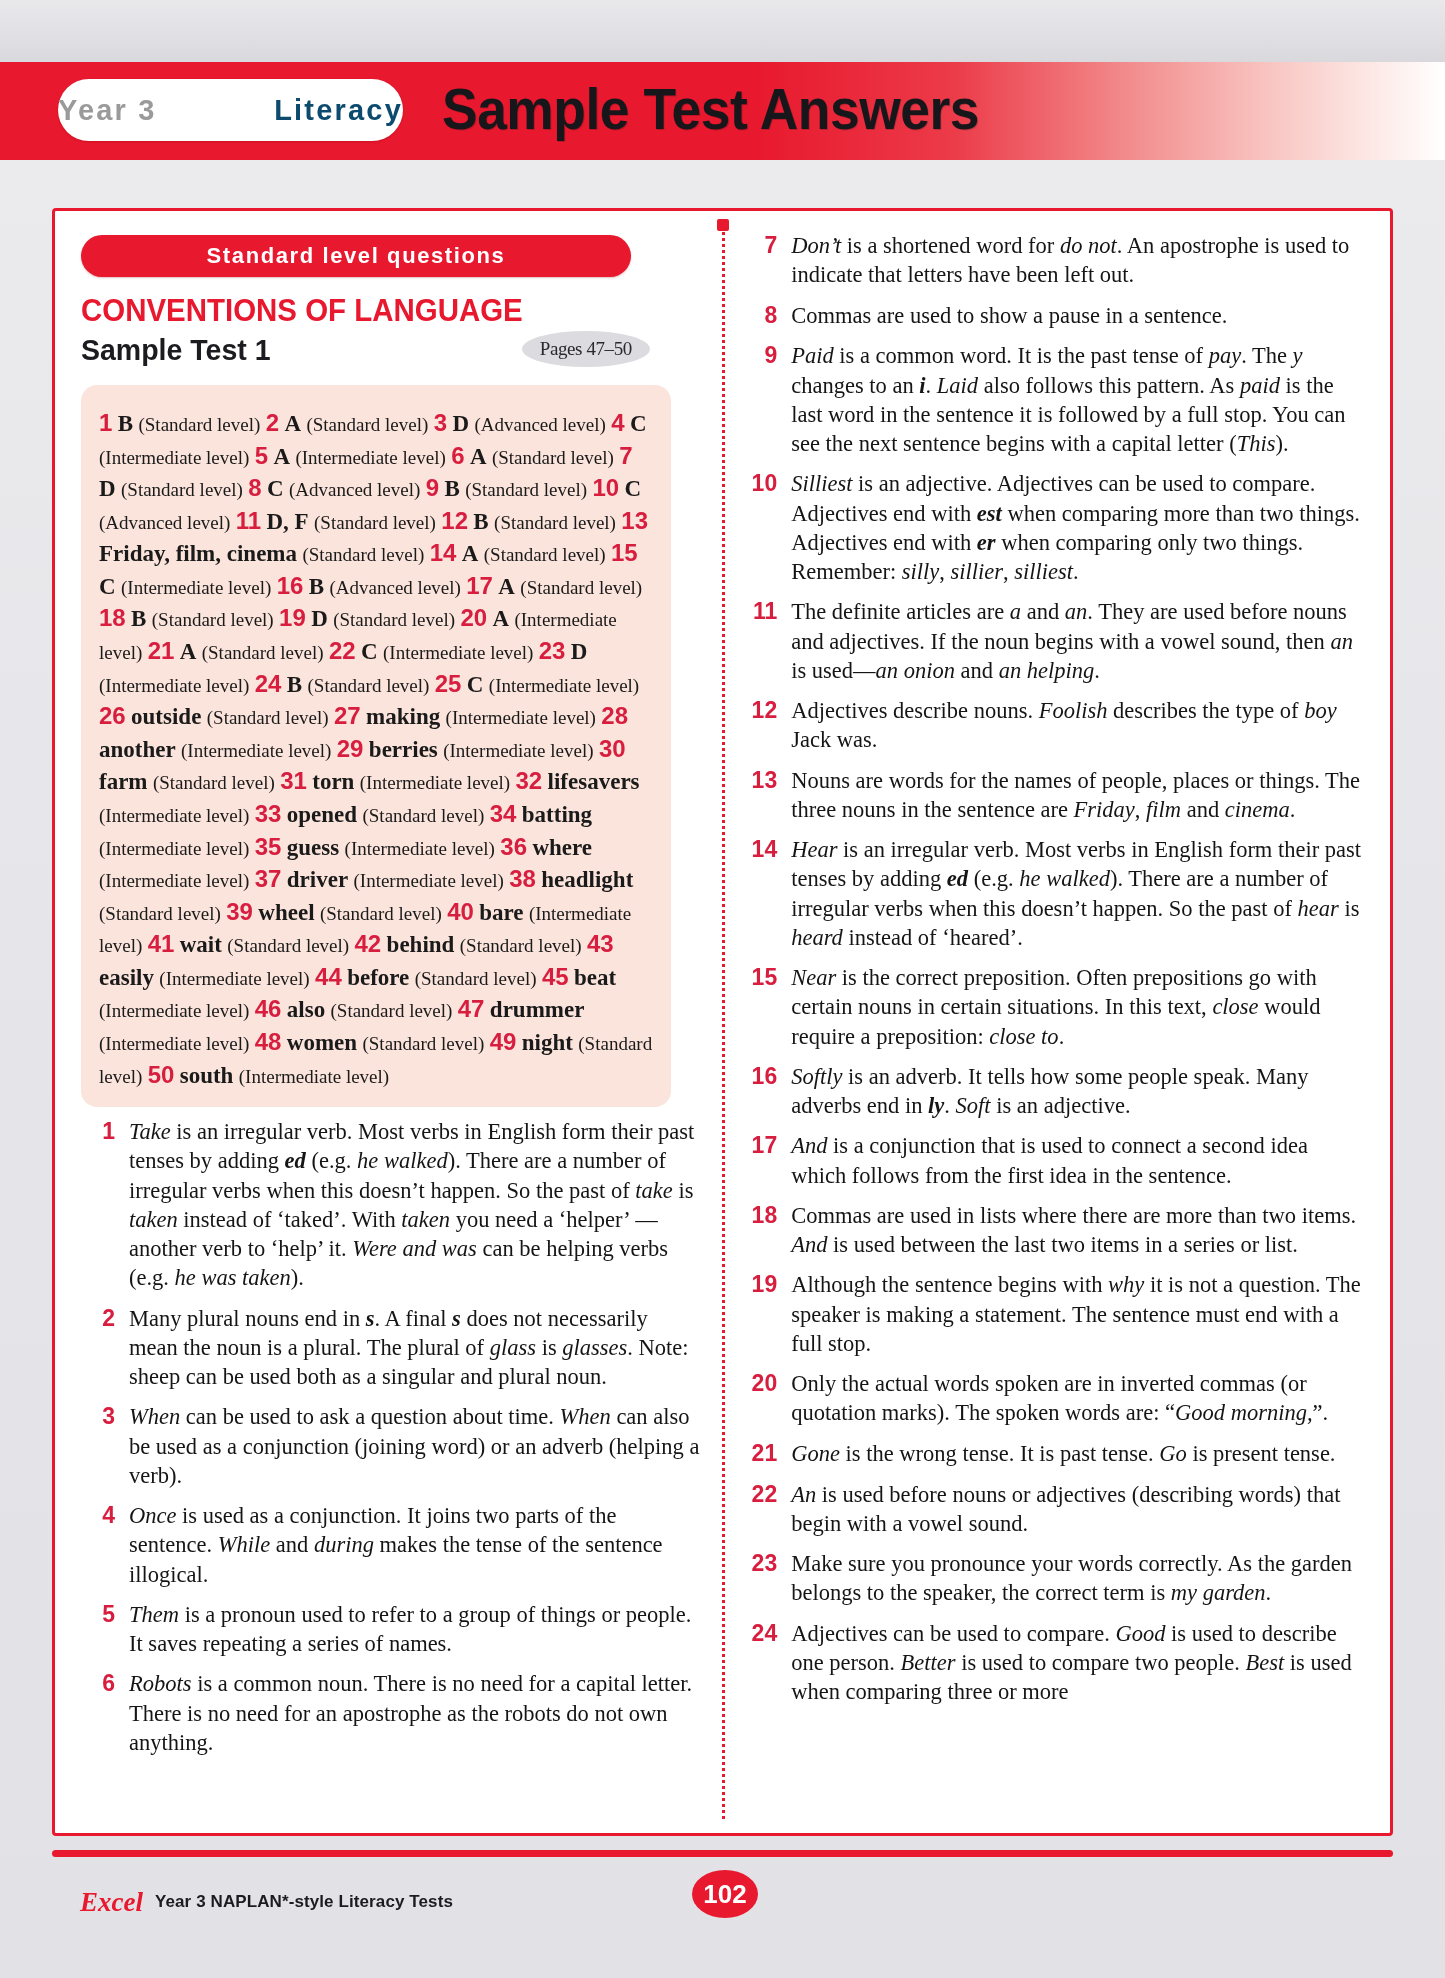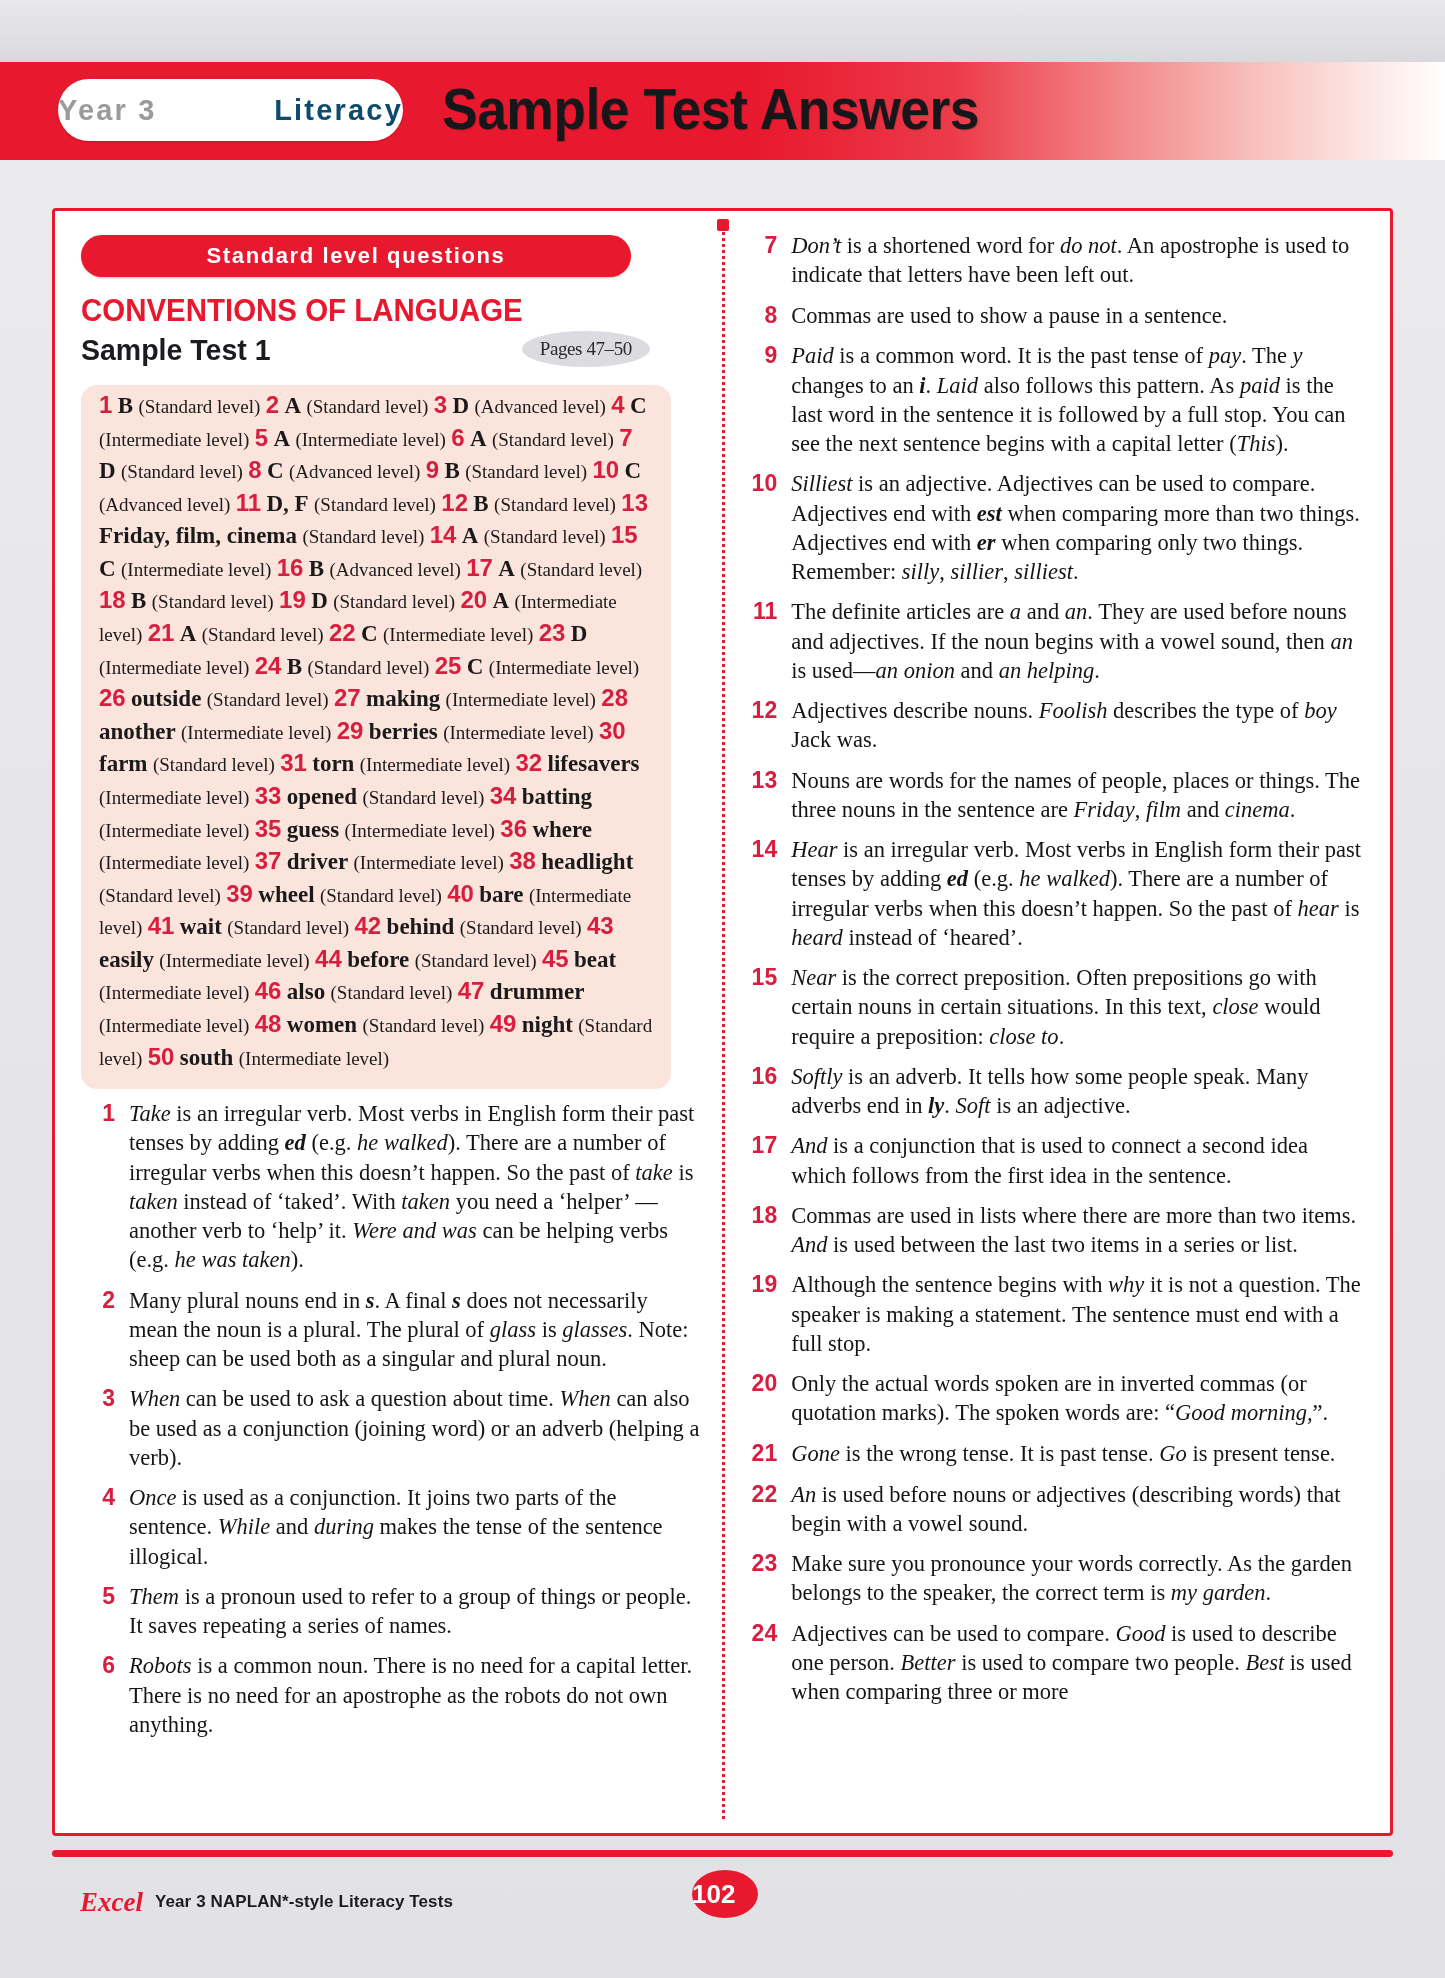--- a/index.html
+++ b/index.html
@@ -119,21 +119,21 @@
   .pages-oval span {
     font-family:"Liberation Serif", serif;
     font-size:19px; color:#2a2a2e; letter-spacing:-0.4px;
   }
 
   
   .ans-box {
     margin-top:12px;
     background:#fbe4dc;
     border-radius:16px;
-    padding: 4px 18px 16px 18px;
+    padding: 22px 18px 16px 18px;
     width: 590px;
   }
   .ans-text {
     font-family:"Liberation Serif", serif;
     font-size:21.5px; line-height:1.33; color:#1a1a1a;
     text-align:left;
   }
   .ans-text .qn {
     color:#d81e3f; font-weight:700; font-size:24px;
     font-family:"Liberation Sans","Liberation Sans", sans-serif;
@@ -181,21 +181,21 @@
   }
   .foot-text {
     font-family:"Liberation Sans Narrow","Liberation Sans", sans-serif;
     font-weight:700; font-size:17px; color:#1c1c20;
     margin-left:12px; letter-spacing:0.1px;
   }
   .page-circle {
     position:absolute; left:640px; top:-2px;
     width:66px; height:48px; background:#e8182e;
     border-radius:50%;
-    display:flex; align-items:center; justify-content:flex-start;
+    display:flex; align-items:center; justify-content:center;
   }
   .page-circle span {
     color:#ffffff; font-family:"Liberation Sans", sans-serif;
     font-weight:700; font-size:26px;
   }
 </style>
 </head>
 <body>
 
 <div class="top-strip"></div>

